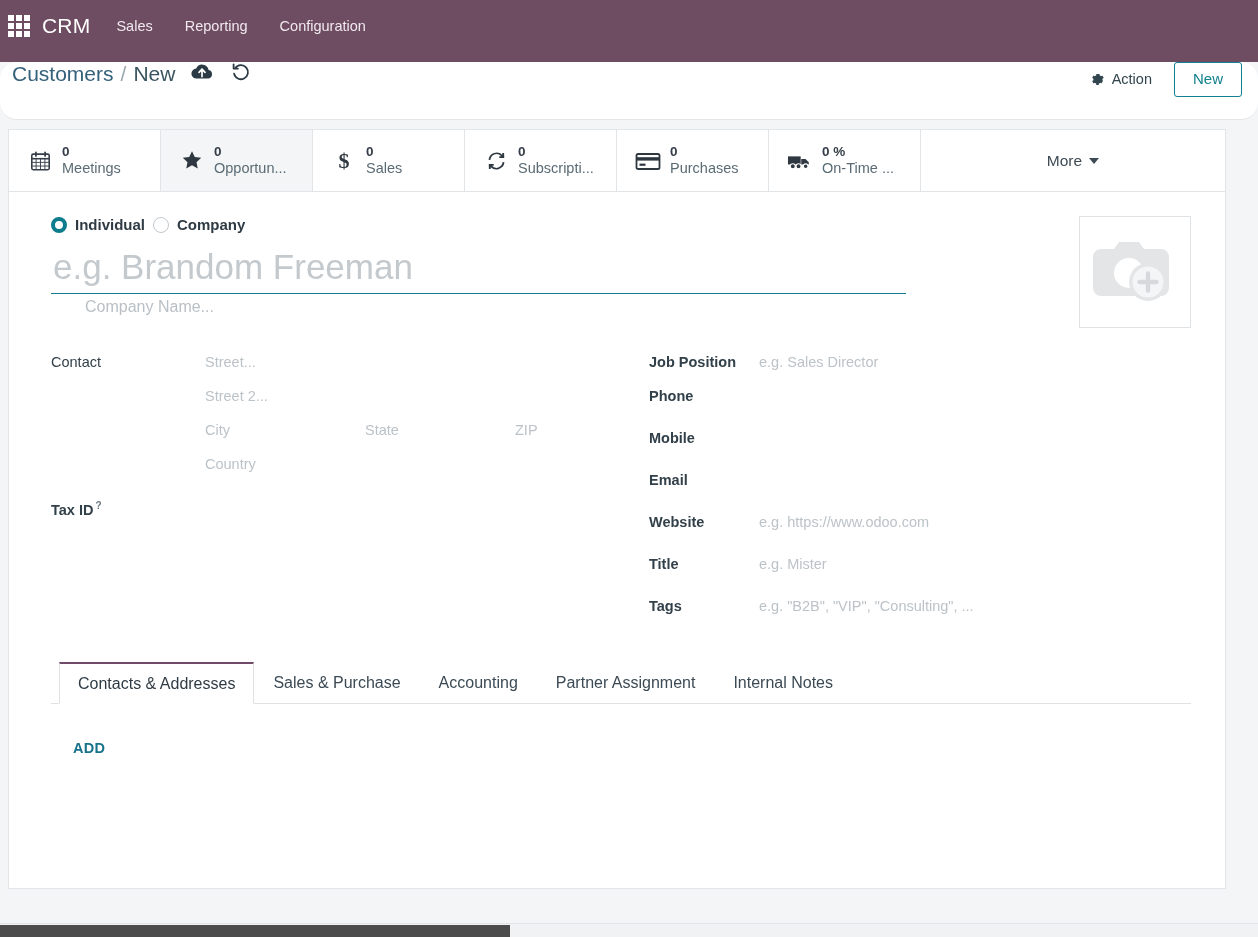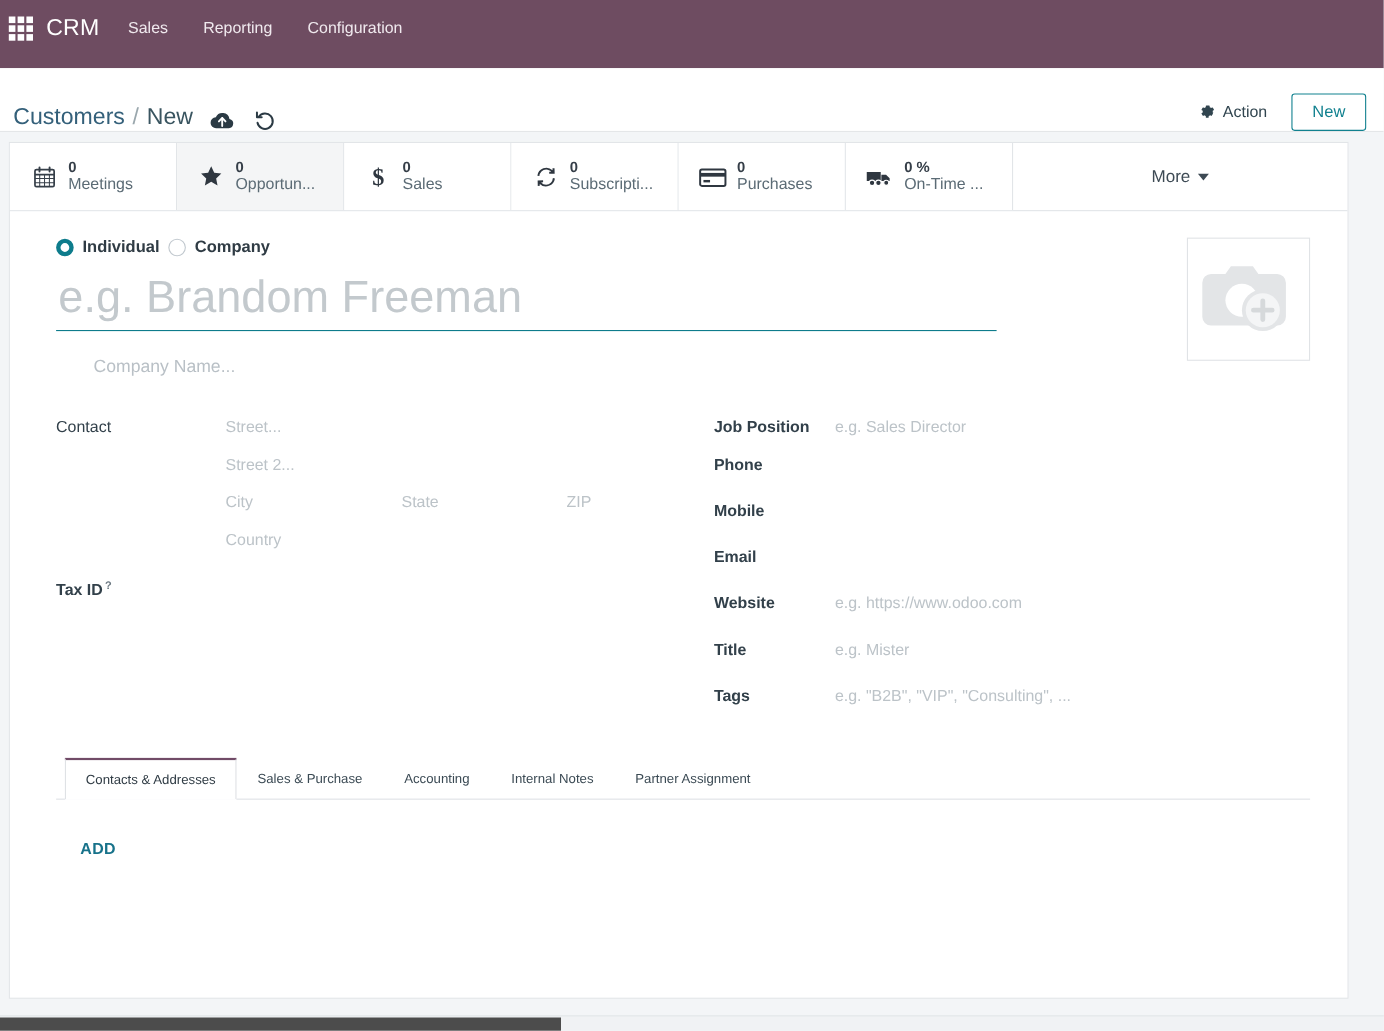--- a/index.html
+++ b/index.html
@@ -51,22 +51,23 @@
     cursor: pointer;
     white-space: nowrap;
   }
 
   
   .control-panel {
     height: 58px;
     background: #ffffff;
     border-bottom: 1px solid #e4e6e8;
     display: flex;
-    align-items: flex-end;
+    align-items: flex-start;
     padding: 0 16px 0 12px;
+    border-radius: 17px;
   }
   .breadcrumb {
     display: flex; align-items: center;
     font-size: 21px;
     color: #2b4c5c;
     white-space: nowrap;
   }
   .bc-root { color: #34607a; cursor: pointer; }
   .bc-sep { margin: 0 7px; color: #9aa7ad; }
   .bc-current { color: #3a5560; }
@@ -162,27 +163,27 @@
     display: flex; align-items: center; justify-content: center;
     flex: 0 0 16px;
   }
   .radio-dot.checked { border: 4.5px solid #0e7c8c; background: #ffffff; }
   .radio-label { font-size: 15px; color: #2f3b44; font-weight: 700; }
 
   .name-field {
     width: 855px;
     border: none;
     border-bottom: 1.5px solid #0e7c8c;
-    font-size: 41px;
+    font-size: 35px;
     font-family: inherit;
     color: #c2410c;
     padding: 2px 0 6px 2px;
     outline: none;
     background: transparent;
-    margin-bottom: 20px;
+    margin-bottom: 0;
     display: block;
   }
   .name-field::placeholder { color: #c3c9cd; }
 
   .company-field {
     width: 500px;
     border: none;
     font-size: 16px;
     font-family: inherit;
     color: #2f3b44;
@@ -240,21 +241,21 @@
 
   
   .notebook { margin-top: 26px; }
   .tabs {
     display: flex;
     border-bottom: 1px solid #dfe2e5;
     padding-left: 8px;
   }
   .tab {
     padding: 11px 18px 10px 18px;
-    font-size: 12px;
+    font-size: 16px;
     color: #3b4a54;
     cursor: pointer;
     border: 1px solid transparent;
     border-bottom: none;
     background: transparent;
     margin-bottom: -1px;
     white-space: nowrap;
   }
   .tab.active {
     background: #ffffff;
@@ -566,22 +567,22 @@
             </div>
           </div>
         </div>
       </div>
 
       <div class="notebook">
         <div class="tabs">
           <div class="tab active">Contacts &amp; Addresses</div>
           <div class="tab">Sales &amp; Purchase</div>
           <div class="tab">Accounting</div>
+          <div class="tab">Partner Assignment</div>
           <div class="tab">Internal Notes</div>
-          <div class="tab">Partner Assignment</div>
         </div>
         <div class="tab-pane">
           <span class="add-link">ADD</span>
         </div>
       </div>
 
     </div>
   </div>
 
   <div class="v-scroll-track"></div>

